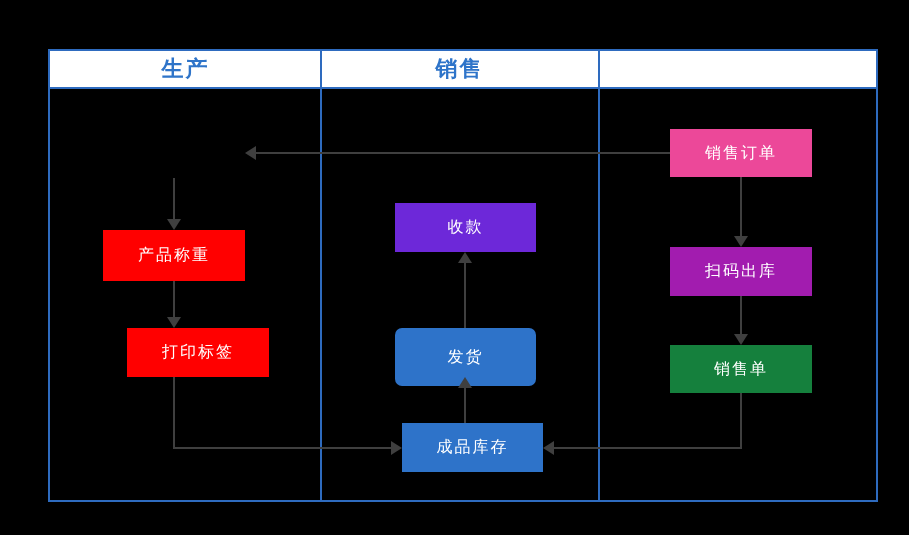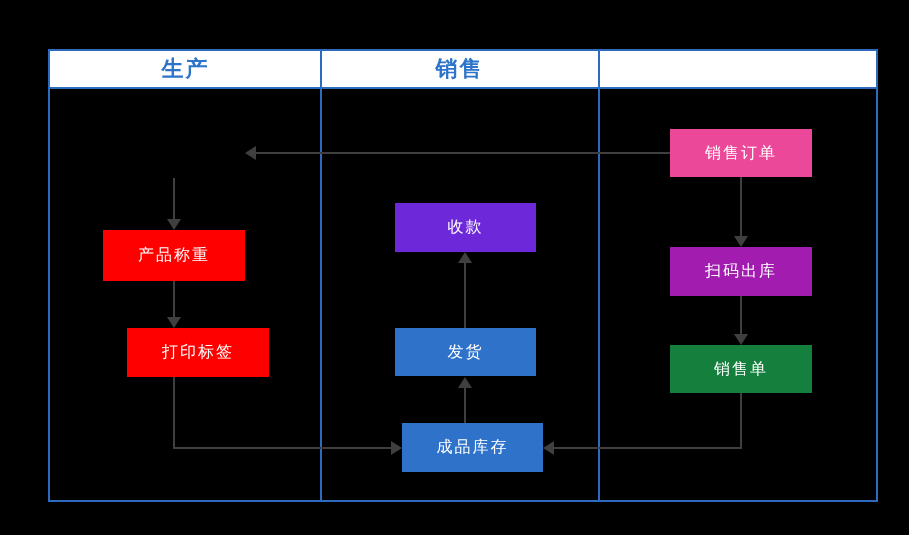--- a/index.html
+++ b/index.html
@@ -45,21 +45,21 @@
     position:absolute;display:flex;align-items:center;justify-content:center;
     color:var(--node-text);font-size:16px;letter-spacing:2px;
     background:var(--node-blue);
   }
   .node.red{background:var(--node-red);}
   
   #n-production-order{left:53px;top:77px;width:142px;height:50px;}
   #n-product-weighing{left:53px;top:179px;width:142px;height:51px;}
   #n-print-label{left:53px;top:277px;width:142px;height:49px;margin-left:24px;}
   #n-receive-payment{left:345px;top:152px;width:141px;height:49px;}
-  #n-ship-goods{left:345px;top:277px;width:141px;height:48px;}
+  #n-ship-goods{left:345px;top:277px;width:141px;height:58px;border-radius:7px;}
   #n-finished-inventory{left:352px;top:372px;width:141px;height:49px;}
   #n-sales-order{left:620px;top:78px;width:142px;height:48px;}
   #n-scan-outbound{left:620px;top:196px;width:142px;height:49px;}
   #n-sales-receipt{left:620px;top:294px;width:142px;height:48px;}
   
   .vline{position:absolute;width:2px;background:var(--arrow);}
   .hline{position:absolute;height:2px;background:var(--arrow);}
   .tri{position:absolute;width:0;height:0;}
   .tri-down{border-left:7px solid transparent;border-right:7px solid transparent;border-top:11px solid var(--arrow);}
   .tri-up{border-left:7px solid transparent;border-right:7px solid transparent;border-bottom:11px solid var(--arrow);}

